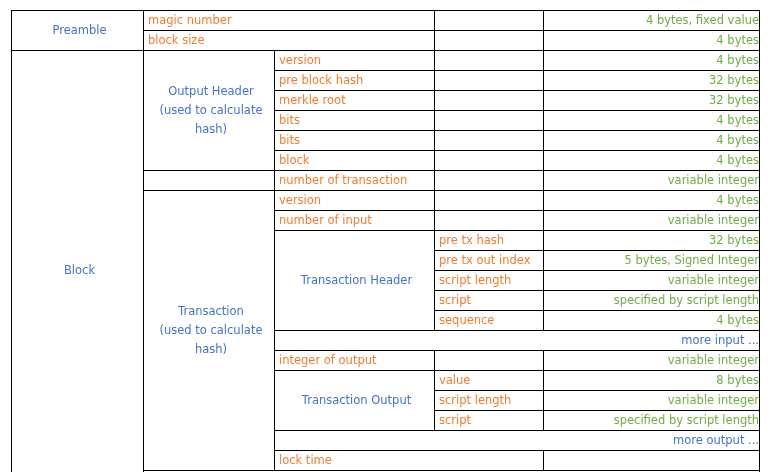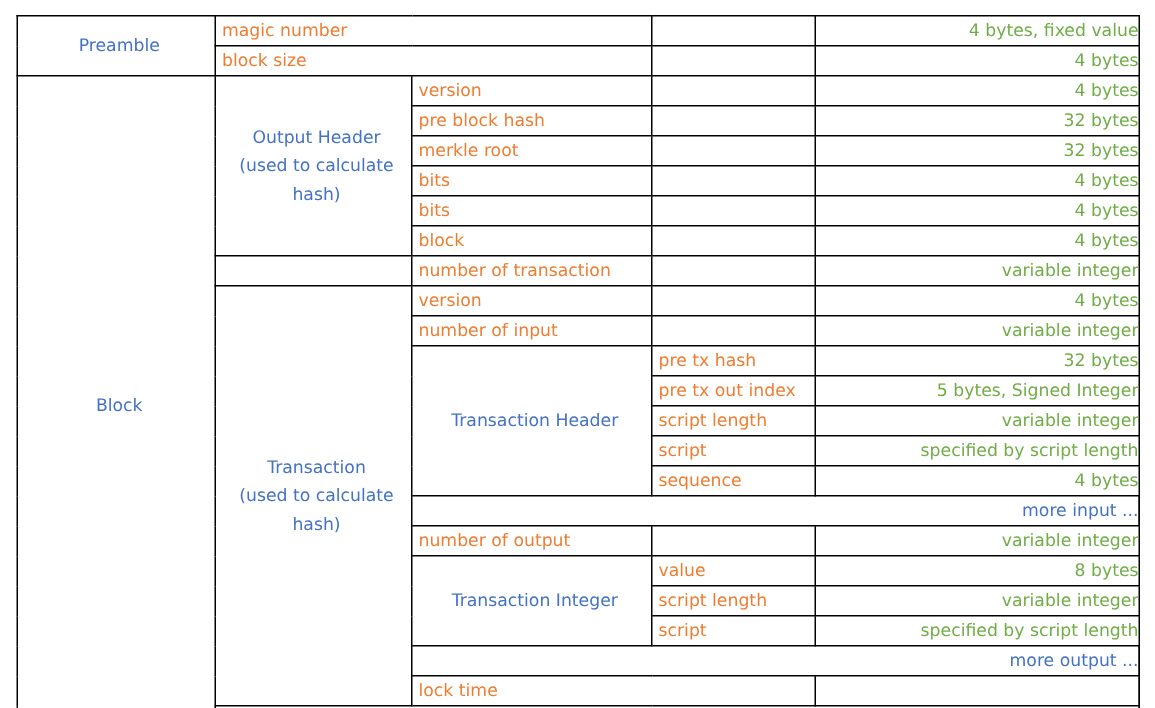--- a/index.html
+++ b/index.html
@@ -186,27 +186,27 @@
         <td class="fld">sequence</td>
         <td class="sz">4 bytes</td>
       </tr>
 
       <tr>
         <td class="more" colspan="3">more input ...</td>
         <td class="empty"></td>
       </tr>
 
       <tr>
-        <td class="fld">number of output</td>
-        <td class="empty"></td>
-        <td class="sz">variable integer</td>
-      </tr>
-
-      <tr>
-        <td class="grp" rowspan="3">Transaction Integer</td>
+        <td class="fld">integer of output</td>
+        <td class="empty"></td>
+        <td class="sz">variable integer</td>
+      </tr>
+
+      <tr>
+        <td class="grp" rowspan="3">Transaction Output</td>
         <td class="fld">value</td>
         <td class="sz">8 bytes</td>
       </tr>
 
       <tr>
         <td class="fld">script length</td>
         <td class="sz">variable integer</td>
       </tr>
 
       <tr>

